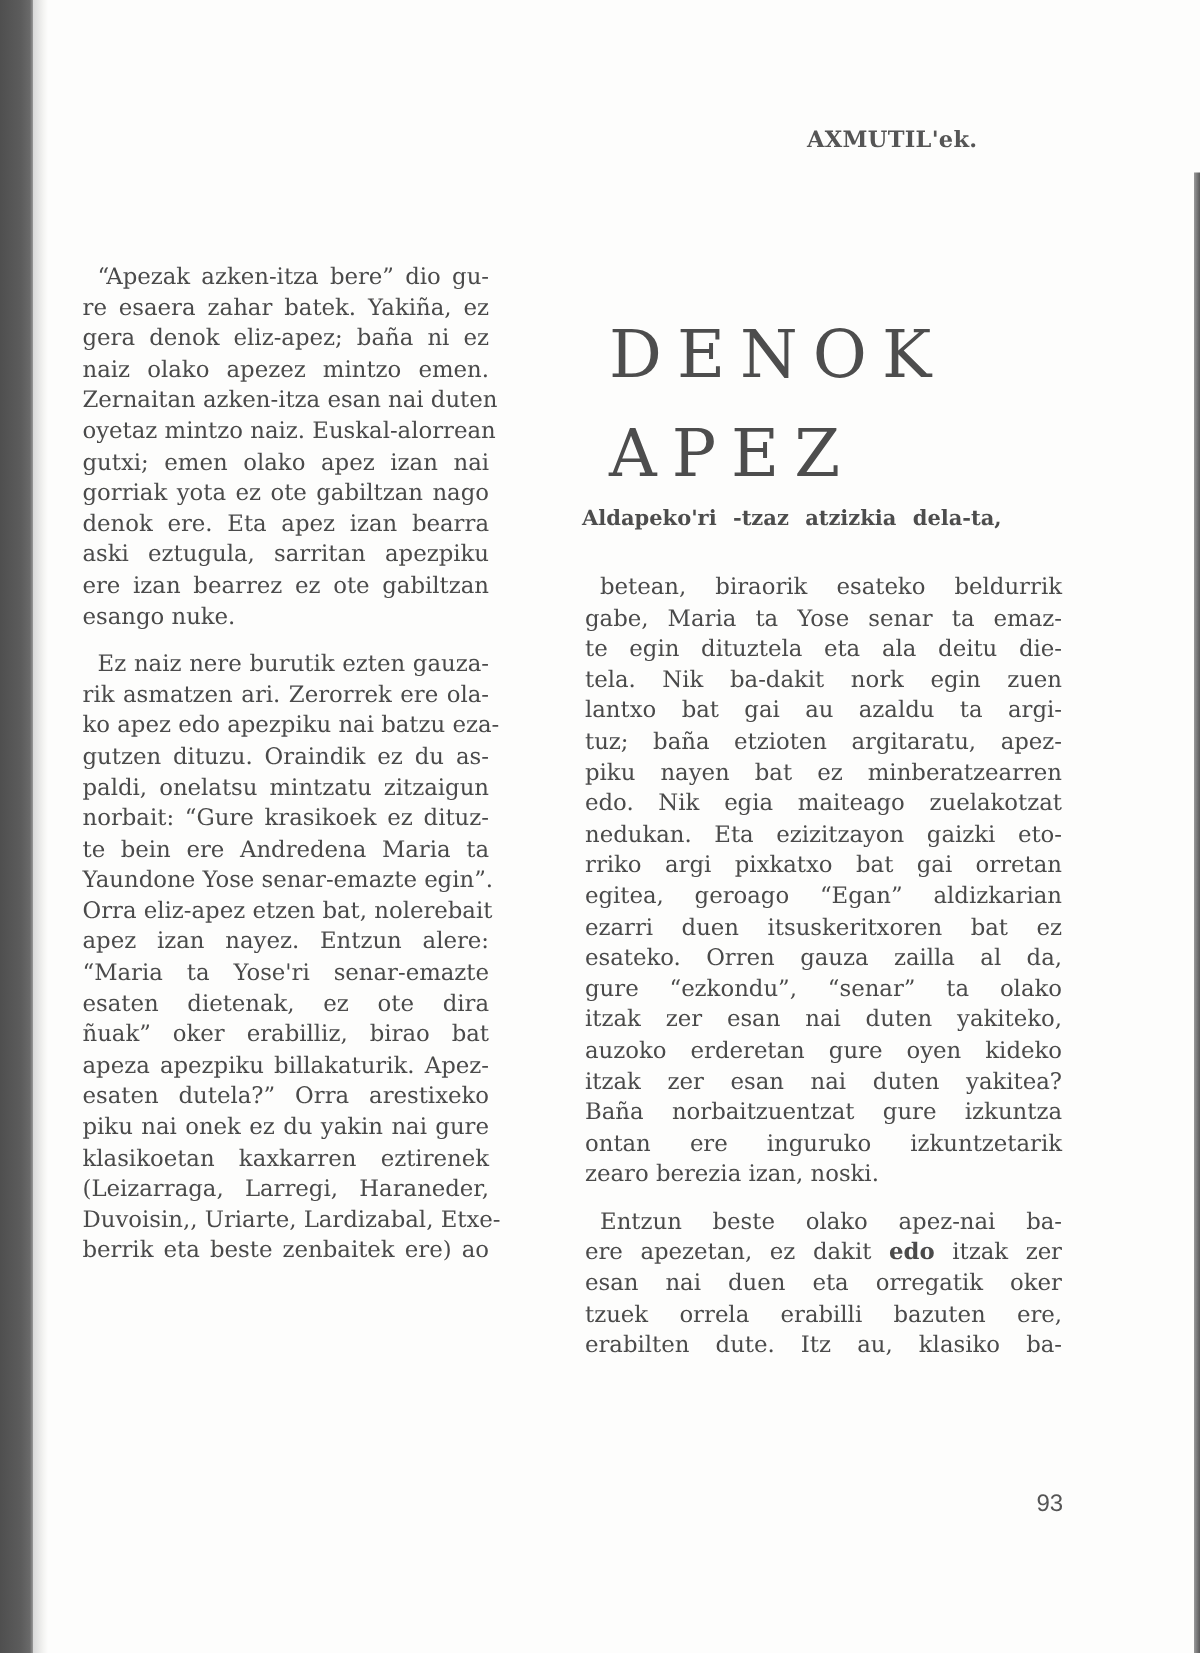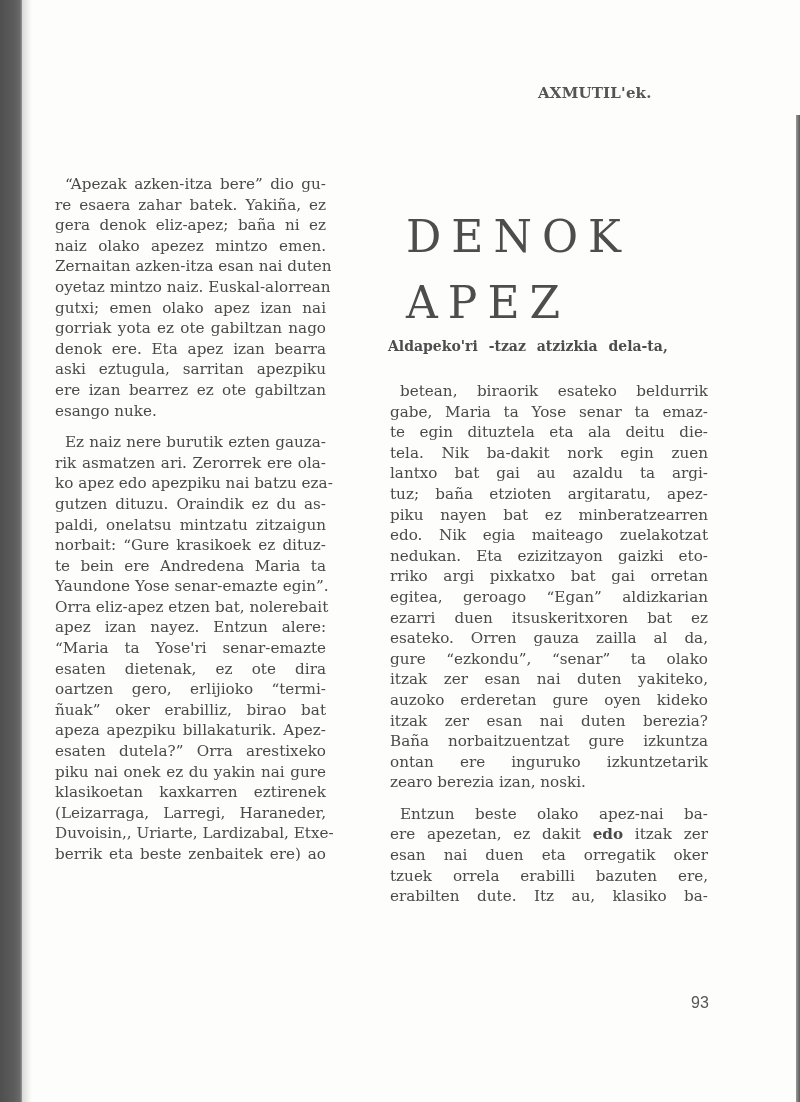--- a/index.html
+++ b/index.html
@@ -92,21 +92,20 @@
       <span class="line">ko apez edo apezpiku nai batzu eza-</span>
       <span class="line">gutzen dituzu. Oraindik ez du as-</span>
       <span class="line">paldi, onelatsu mintzatu zitzaigun</span>
       <span class="line">norbait: “Gure krasikoek ez dituz-</span>
       <span class="line">te bein ere Andredena Maria ta</span>
       <span class="line">Yaundone Yose senar-emazte egin”.</span>
       <span class="line">Orra eliz-apez etzen bat, nolerebait</span>
       <span class="line">apez izan nayez. Entzun alere:</span>
       <span class="line">“Maria ta Yose'ri senar-emazte</span>
       <span class="line">esaten dietenak, ez ote dira</span>
-      <span class="line">oartzen gero, erlijioko “termi-</span>
       <span class="line">ñuak” oker erabilliz, birao bat</span>
       <span class="line">apeza apezpiku billakaturik. Apez-</span>
       <span class="line">esaten dutela?” Orra arestixeko</span>
       <span class="line">piku nai onek ez du yakin nai gure</span>
       <span class="line">klasikoetan kaxkarren eztirenek</span>
       <span class="line">(Leizarraga, Larregi, Haraneder,</span>
       <span class="line">Duvoisin,, Uriarte, Lardizabal, Etxe-</span>
       <span class="line">berrik eta beste zenbaitek ere) ao</span>
     </p>
   </div>
@@ -121,21 +120,21 @@
       <span class="line">piku nayen bat ez minberatzearren</span>
       <span class="line">edo. Nik egia maiteago zuelakotzat</span>
       <span class="line">nedukan. Eta ezizitzayon gaizki eto-</span>
       <span class="line">rriko argi pixkatxo bat gai orretan</span>
       <span class="line">egitea, geroago “Egan” aldizkarian</span>
       <span class="line">ezarri duen itsuskeritxoren bat ez</span>
       <span class="line">esateko. Orren gauza zailla al da,</span>
       <span class="line">gure “ezkondu”, “senar” ta olako</span>
       <span class="line">itzak zer esan nai duten yakiteko,</span>
       <span class="line">auzoko erderetan gure oyen kideko</span>
-      <span class="line">itzak zer esan nai duten berezia?</span>
+      <span class="line">itzak zer esan nai duten yakitea?</span>
       <span class="line">Baña norbaitzuentzat gure izkuntza</span>
       <span class="line">ontan ere inguruko izkuntzetarik</span>
       <span class="line last">zearo berezia izan, noski.</span>
     </p>
     <p>
       <span class="line indent">Entzun beste olako apez-nai ba-</span>
       <span class="line">ere apezetan, ez dakit <span class="bold">edo</span> itzak zer</span>
       <span class="line">esan nai duen eta orregatik oker</span>
       <span class="line">tzuek orrela erabilli bazuten ere,</span>
       <span class="line">erabilten dute. Itz au, klasiko ba-</span>

